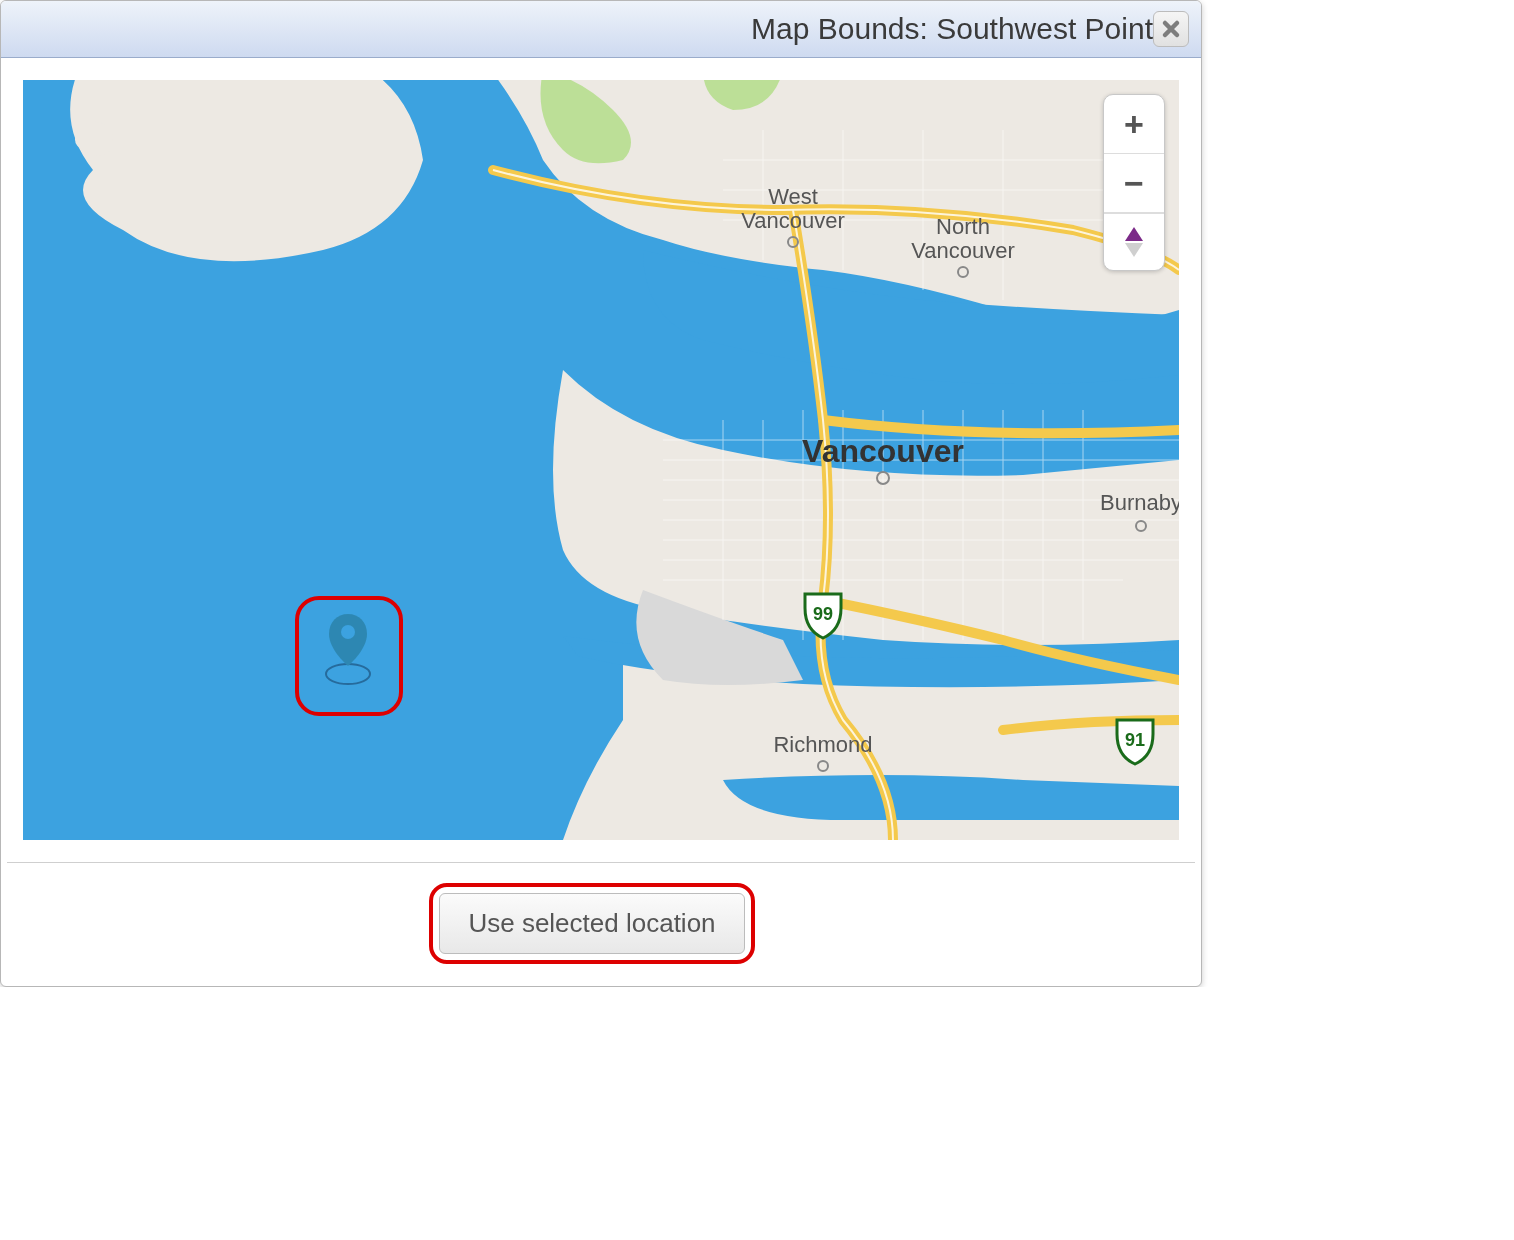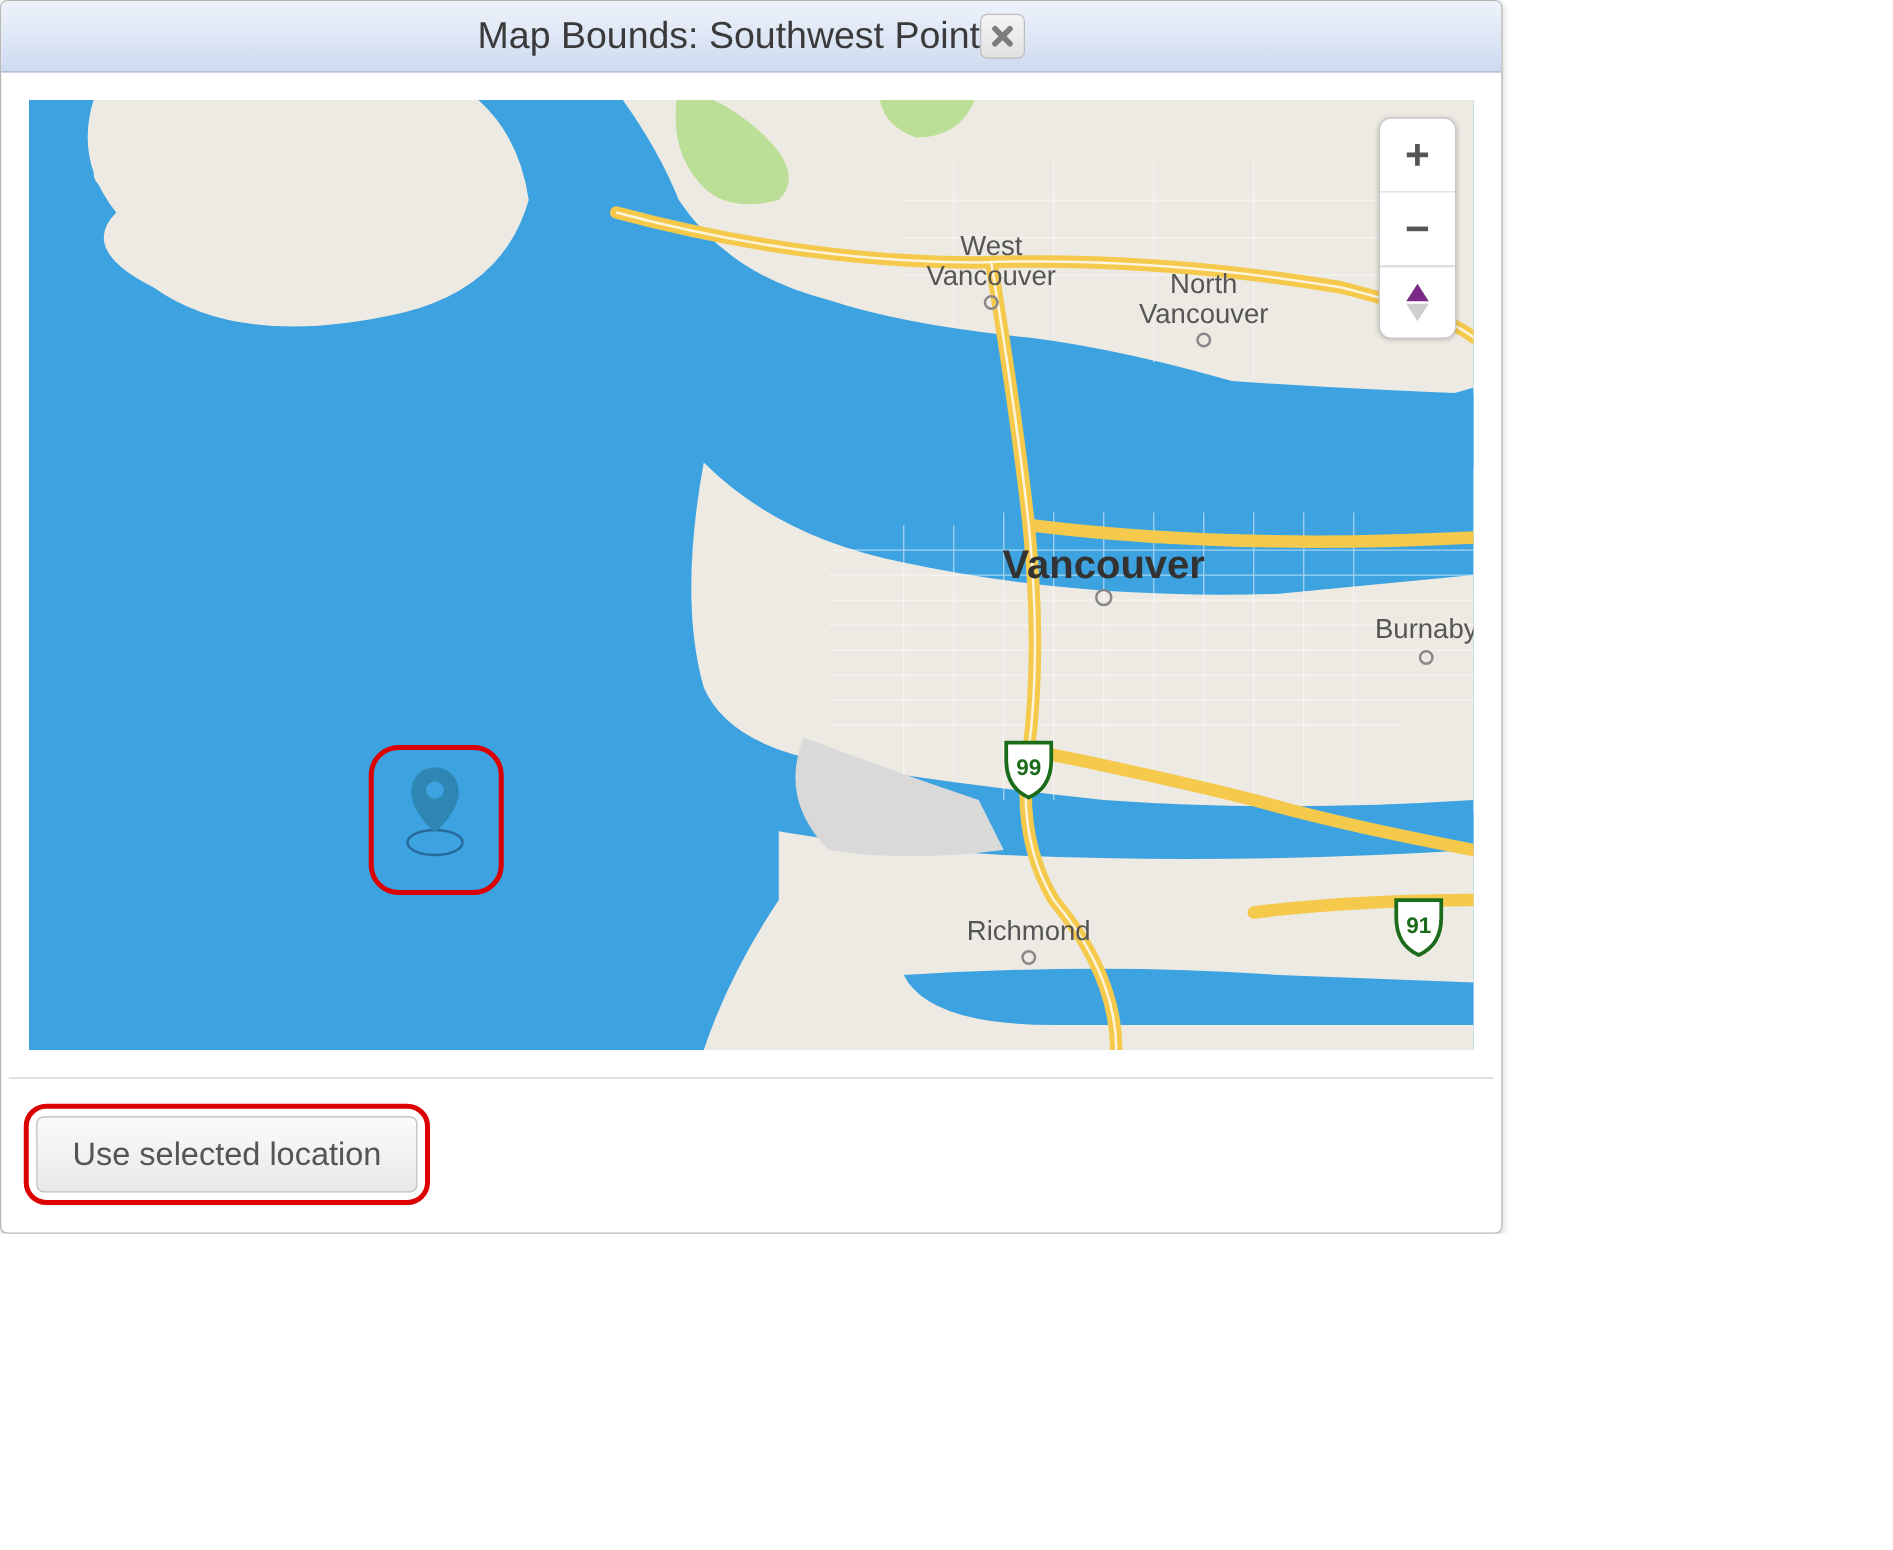--- a/index.html
+++ b/index.html
@@ -16,21 +16,21 @@
     border-radius: 6px;
     overflow: hidden;
     box-shadow: 0 2px 6px rgba(0,0,0,0.2);
     background: #fff;
   }
 
   
   .titlebar {
     display: flex;
     align-items: center;
-    justify-content: center;
+    justify-content: flex-end;
     background: linear-gradient(to bottom, #eef3fa 0%, #cedaf0 100%);
     border-bottom: 1px solid #9aaccb;
     padding: 10px 12px;
   }
   .titlebar-title {
     font-size: 30px;
     color: #3a3a3a;
   }
   .close-x {
     width: 34px; height: 34px;
@@ -131,21 +131,21 @@
   .pin svg { display:block; opacity:0.5; }
 
   
   .footer-sep {
     height: 1px;
     background: #cfcfcf;
     margin: 0 6px;
   }
   .footer {
     display: flex;
-    justify-content: space-between;
+    justify-content: center;
     gap: 18px;
     padding: 20px 36px 22px 18px;
   }
   .btn {
     padding: 14px 28px;
     font-size: 26px;
     color:#555;
     background: linear-gradient(to bottom,#fbfbfb,#e8e8e8);
     border: 1px solid #bcbcbc;
     border-radius: 6px;

